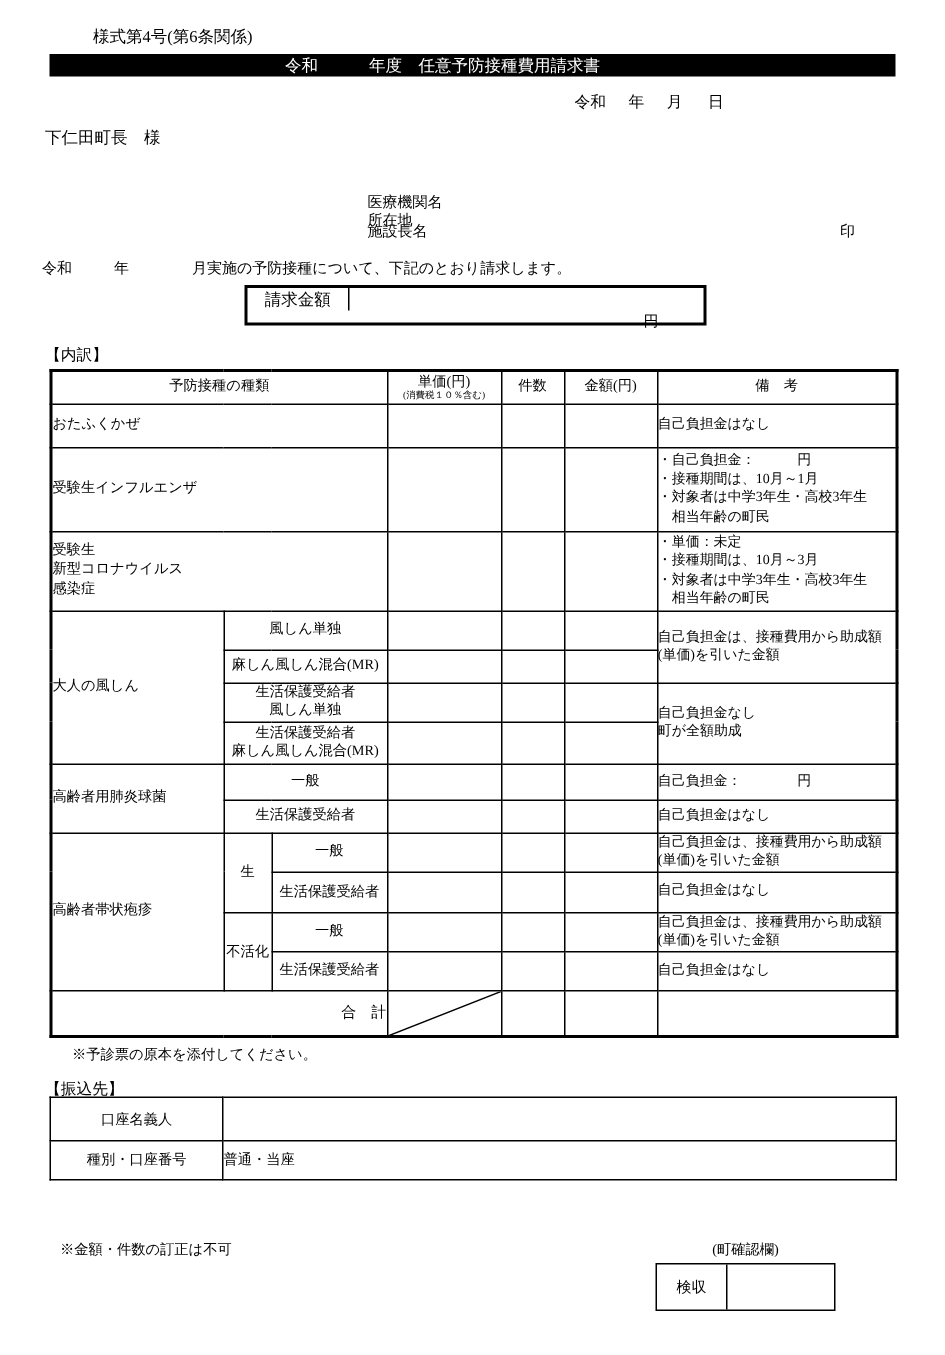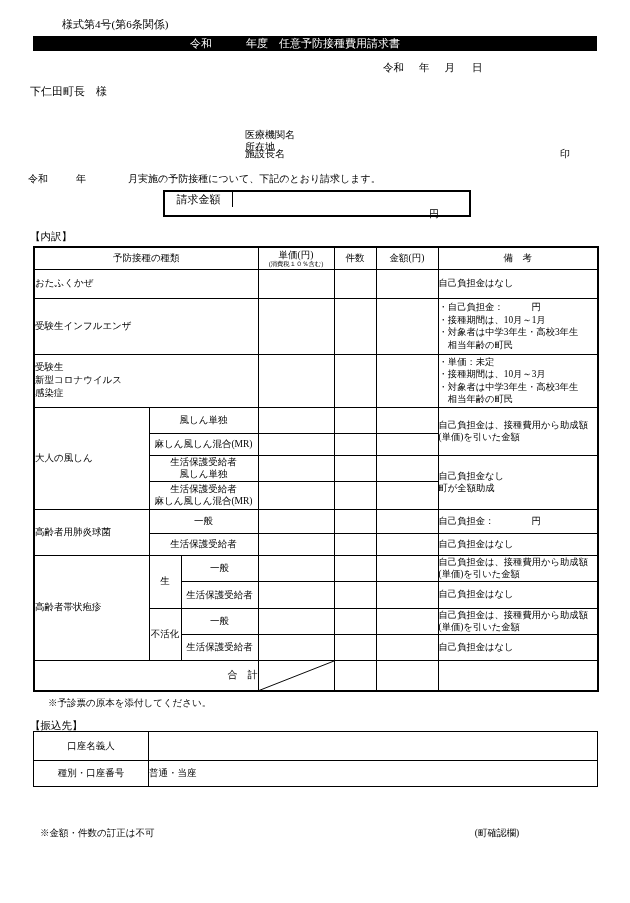--- a/index.html
+++ b/index.html
@@ -309,14 +309,18 @@
     <tr style="height:26px">
       <td class="t-lbl">種別・口座番号</td>
       <td class="t-val">普通・当座</td>
     </tr>
   </tbody>
     </table>
 
   <div class="abs note note-teisei">※金額・件数の訂正は不可</div>
   <div class="abs town-check">(町確認欄)</div>
 
+  <div class="abs kenshu-box">
+    <div class="kenshu-label">検収</div>
+    <div class="kenshu-blank"></div>
+  </div>
 
 </div>
 
 </body></html>

